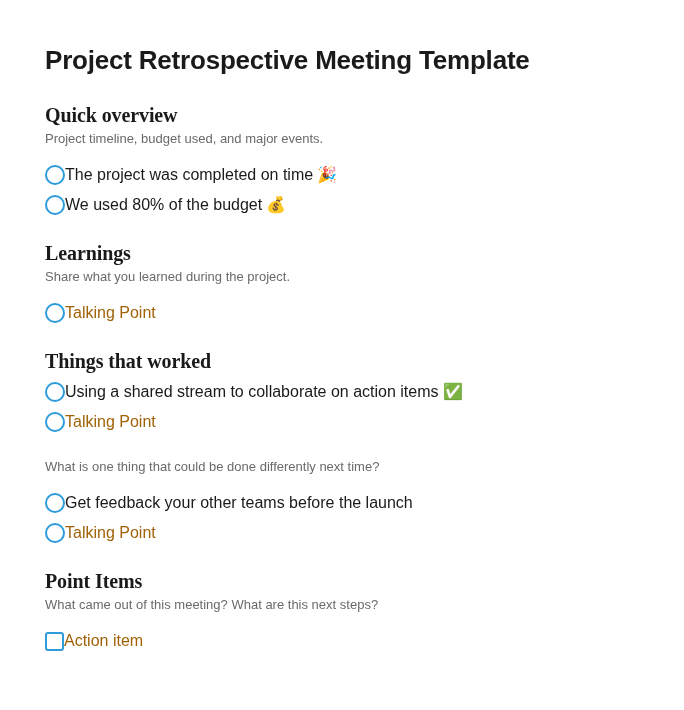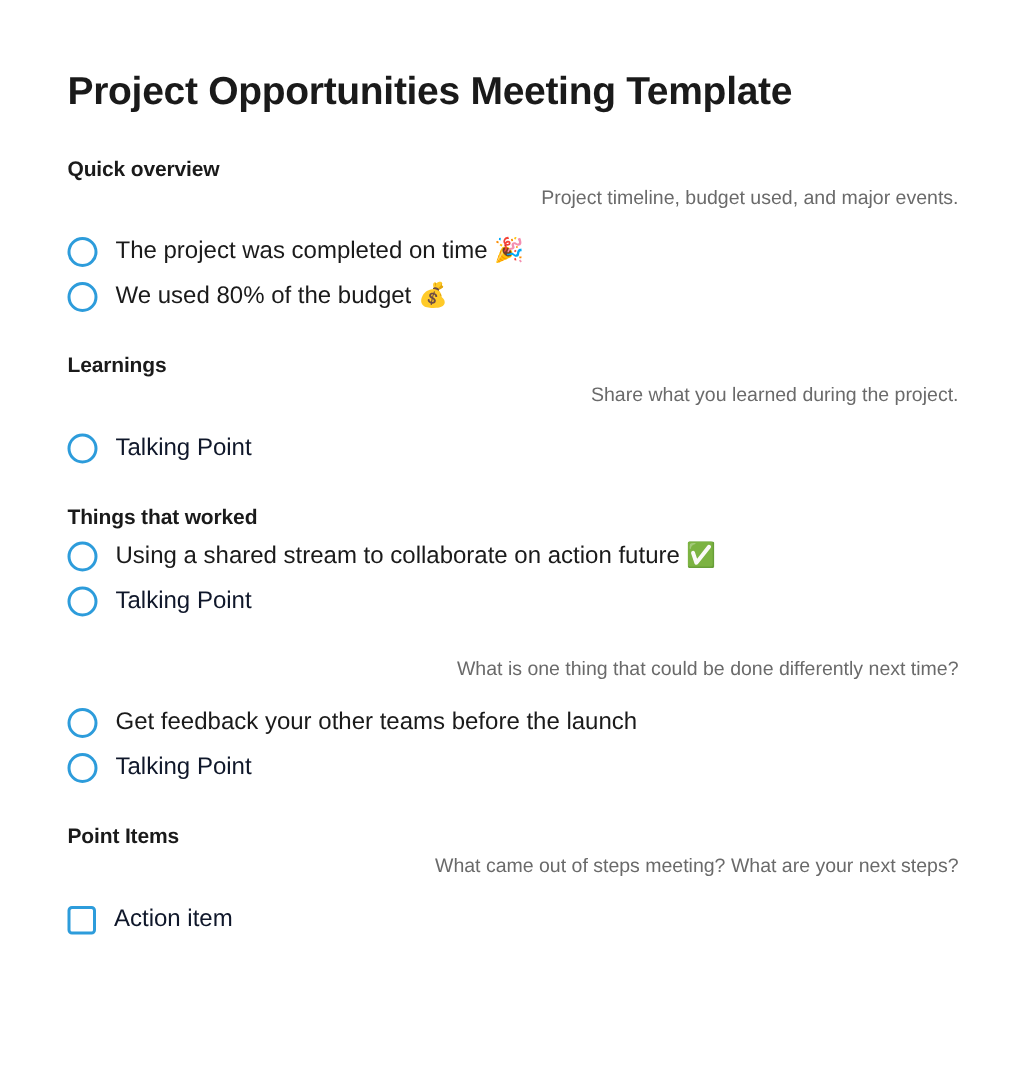--- a/index.html
+++ b/index.html
@@ -11,35 +11,34 @@
       color: #1a1a1a;
     }
     .title {
       font-size: 26px;
       font-weight: 700;
       margin-bottom: 28px;
       letter-spacing: -0.2px;
     }
     .section { margin-bottom: 22px; }
     .section-title {
-      font-size: 14px;
+      font-size: 20px;
       font-weight: 700;
       margin-bottom: 4px;
       letter-spacing: -0.1px;
+      font-family: Liberation Serif, serif;
     }
     .section-desc {
       font-size: 13px;
       color: #6a6a6a;
       margin-bottom: 14px;
-      text-align: right;
     }
     .item {
       display: flex;
       align-items: center;
-      gap: 12px;
       padding: 3px 0;
     }
     .circle {
       width: 20px;
       height: 20px;
       border: 2px solid #2d9cdb;
       border-radius: 50%;
       flex-shrink: 0;
     }
     .square {
@@ -48,27 +47,27 @@
       border: 2px solid #2d9cdb;
       border-radius: 3px;
       flex-shrink: 0;
     }
     .item-text {
       font-size: 16px;
       color: #1a1a1a;
       line-height: 1.5;
     }
     .item-text.placeholder {
-      color: #0f172a;
+      color: #a16207;
     }
   </style>
 </head>
 <body>
 
-<h1 class="title">Project Opportunities Meeting Template</h1>
+<h1 class="title">Project Retrospective Meeting Template</h1>
 
 <div id="sections-container">
     <div class="section">
       <div class="section-title">Quick overview</div>
       <div class="section-desc">Project timeline, budget used, and major events.</div>
       <div class="item">
         <span class="circle"></span>
         <span class="item-text">The project was completed on time 🎉</span>
       </div>
       <div class="item">
@@ -81,39 +80,39 @@
       <div class="section-desc">Share what you learned during the project.</div>
       <div class="item">
         <span class="circle"></span>
         <span class="item-text placeholder">Talking Point</span>
       </div>
     </div>
     <div class="section">
       <div class="section-title">Things that worked</div>
       <div class="item">
         <span class="circle"></span>
-        <span class="item-text">Using a shared stream to collaborate on action future ✅</span>
+        <span class="item-text">Using a shared stream to collaborate on action items ✅</span>
       </div>
       <div class="item">
         <span class="circle"></span>
         <span class="item-text placeholder">Talking Point</span>
       </div>
     </div>
     <div class="section">
       <div class="section-desc">What is one thing that could be done differently next time?</div>
       <div class="item">
         <span class="circle"></span>
         <span class="item-text">Get feedback your other teams before the launch</span>
       </div>
       <div class="item">
         <span class="circle"></span>
         <span class="item-text placeholder">Talking Point</span>
       </div>
     </div>
     <div class="section">
       <div class="section-title">Point Items</div>
-      <div class="section-desc">What came out of steps meeting? What are your next steps?</div>
+      <div class="section-desc">What came out of this meeting? What are this next steps?</div>
       <div class="item">
         <span class="square"></span>
         <span class="item-text placeholder">Action item</span>
       </div>
     </div>
   </div>
 
 </body></html>

